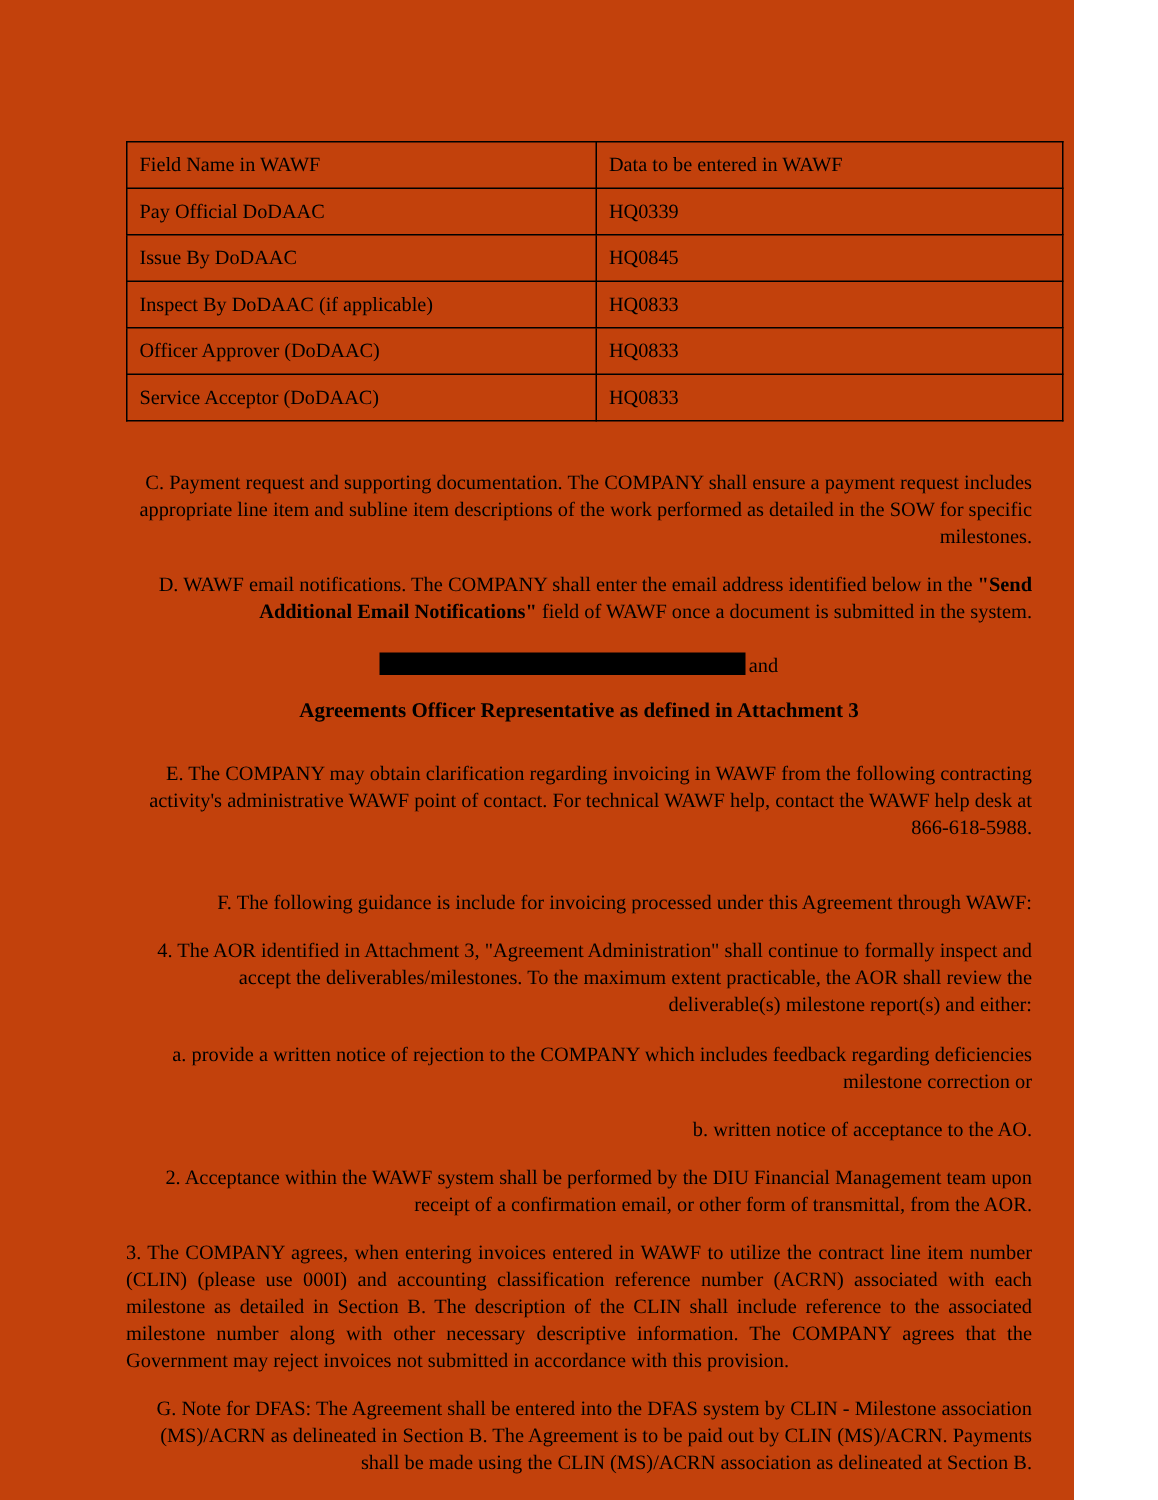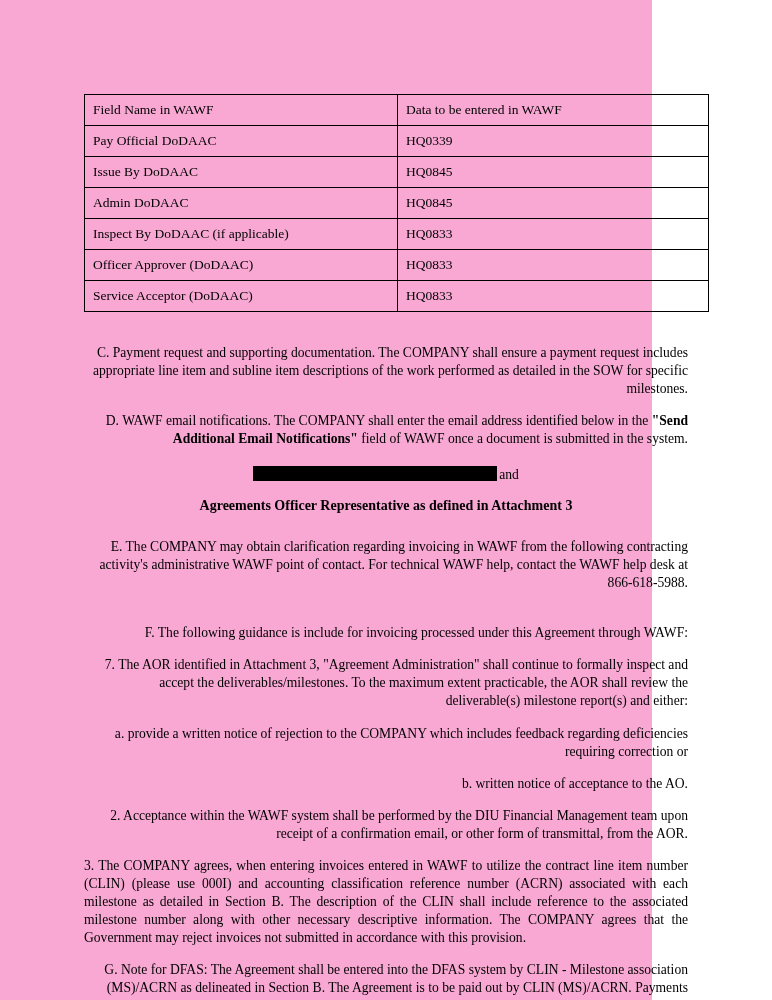--- a/index.html
+++ b/index.html
@@ -11,23 +11,23 @@
     width: 772px;
     height: 1000px;
     font-family: "Liberation Serif", serif;
     color: #000000;
     position: relative;
     overflow: hidden;
   }
   .page {
     position: absolute;
     left: 0; top: 0;
-    width: 652px;
+    width: 716px;
     height: 1000px;
-    background: #f9a8d4;
+    background: #c2410c;
   }
   .content {
     position: absolute;
     left: 84px;
     top: 94px;
     width: 604px;
   }
 
   
   table.wawf-table {
@@ -109,24 +109,20 @@
         </tr>
         <tr>
           <td class="col-field">Pay Official DoDAAC</td>
           <td class="col-value">HQ0339</td>
         </tr>
         <tr>
           <td class="col-field">Issue By DoDAAC</td>
           <td class="col-value">HQ0845</td>
         </tr>
         <tr>
-          <td class="col-field">Admin DoDAAC</td>
-          <td class="col-value">HQ0845</td>
-        </tr>
-        <tr>
           <td class="col-field">Inspect By DoDAAC (if applicable)</td>
           <td class="col-value">HQ0833</td>
         </tr>
         <tr>
           <td class="col-field">Officer Approver (DoDAAC)</td>
           <td class="col-value">HQ0833</td>
         </tr>
         <tr>
           <td class="col-field">Service Acceptor (DoDAAC)</td>
           <td class="col-value">HQ0833</td>
@@ -143,23 +139,23 @@
     </div>
 
     <p class="centered-bold">Agreements Officer Representative as defined in Attachment 3</p>
 
     <p class="para">E. The COMPANY may obtain clarification regarding invoicing in WAWF from the following contracting activity's administrative WAWF point of contact. For technical WAWF help, contact the WAWF help desk at 866-618-5988.</p>
 
     <div class="gap-med"></div>
 
     <p class="para">F. The following guidance is include for invoicing processed under this Agreement through WAWF:</p>
 
-    <p class="para">7. The AOR identified in Attachment 3, "Agreement Administration" shall continue to formally inspect and accept the deliverables/milestones. To the maximum extent practicable, the AOR shall review the deliverable(s) milestone report(s) and either:</p>
+    <p class="para">4. The AOR identified in Attachment 3, "Agreement Administration" shall continue to formally inspect and accept the deliverables/milestones. To the maximum extent practicable, the AOR shall review the deliverable(s) milestone report(s) and either:</p>
 
-    <p class="para">a. provide a written notice of rejection to the COMPANY which includes feedback regarding deficiencies requiring correction or</p>
+    <p class="para">a. provide a written notice of rejection to the COMPANY which includes feedback regarding deficiencies milestone correction or</p>
 
     <p class="para">b. written notice of acceptance to the AO.</p>
 
     <p class="para">2. Acceptance within the WAWF system shall be performed by the DIU Financial Management team upon receipt of a confirmation email, or other form of transmittal, from the AOR.</p>
 
     <p class="para justified">3. The COMPANY agrees, when entering invoices entered in WAWF to utilize the contract line item number (CLIN) (please use 000I) and accounting classification reference number (ACRN) associated with each milestone as detailed in Section B. The description of the CLIN shall include reference to the associated milestone number along with other necessary descriptive information. The COMPANY agrees that the Government may reject invoices not submitted in accordance with this provision.</p>
 
     <p class="para indent-lead"> G. Note for DFAS: The Agreement shall be entered into the DFAS system by CLIN - Milestone association (MS)/ACRN as delineated in Section B. The Agreement is to be paid out by CLIN (MS)/ACRN. Payments shall be made using the CLIN (MS)/ACRN association as delineated at Section B.</p>
 
   </div>

